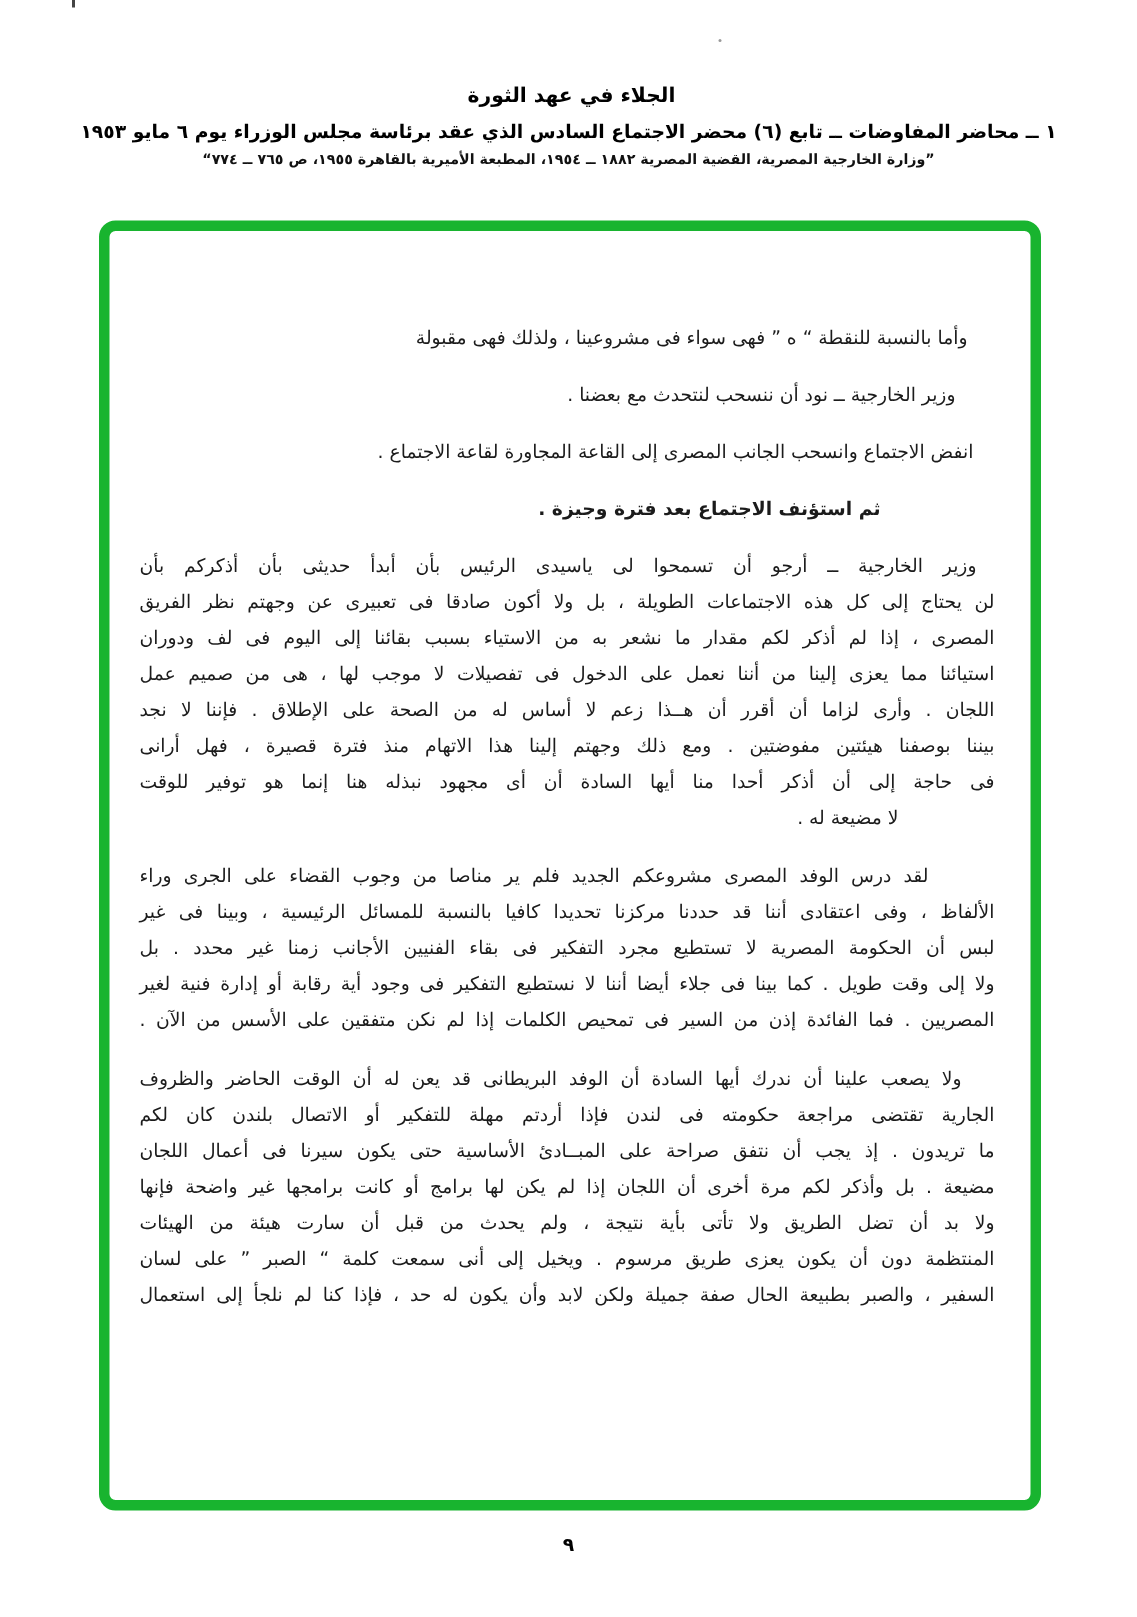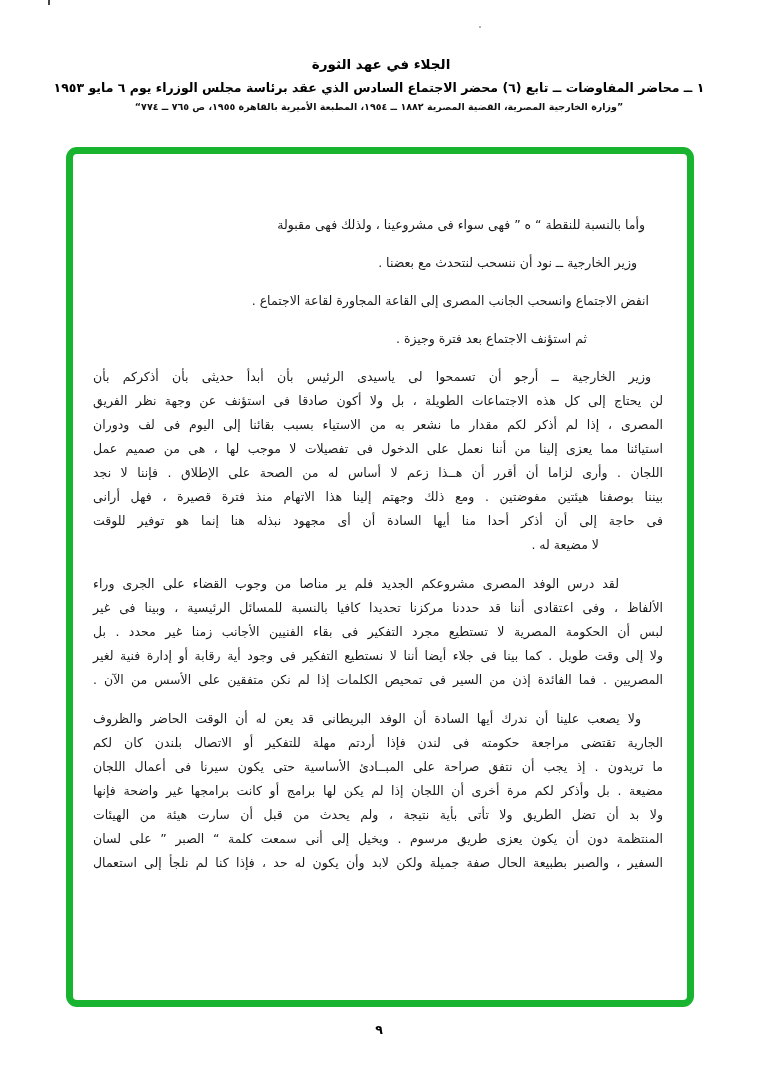--- a/index.html
+++ b/index.html
@@ -56,21 +56,21 @@
     line-height: 24px;
     text-align: justify;
     text-align-last: justify;
     white-space: normal;
   }
   
   .standalone .line { text-align: right; text-align-last: right; }
   .block-0 .line { padding-right: 18px; }
   .block-1 .line { padding-right: 26px; }
   .block-2 .line { padding-right: 14px; }
-  .block-3 .line { padding-right: 76px; }
+  .block-3 .line { padding-right: 76px; font-weight: bold; }
   
   .block-4 .line:first-child { padding-right: 12px; }
   .block-5 .line:first-child { padding-right: 44px; }
   .block-6 .line:first-child { padding-right: 22px; }
   
   .block-4 .line:last-child {
     text-align: right; text-align-last: right; padding-right: 64px;
   }
   .page-number {
     position: absolute; top: 1022px; left: 0; right: 0;
@@ -101,21 +101,21 @@
       <div class="line">وزير الخارجية ــ نود أن ننسحب لنتحدث مع بعضنا .</div>
     </div>
     <div class="block block-2 standalone">
       <div class="line">انفض الاجتماع وانسحب الجانب المصرى إلى القاعة المجاورة لقاعة الاجتماع .</div>
     </div>
     <div class="block block-3 standalone">
       <div class="line">ثم استؤنف الاجتماع بعد فترة وجيزة .</div>
     </div>
     <div class="block block-4 paragraph">
       <div class="line">وزير الخارجية ــ أرجو أن تسمحوا لى ياسيدى الرئيس بأن أبدأ حديثى بأن أذكركم بأن</div>
-      <div class="line">لن يحتاج إلى كل هذه الاجتماعات الطويلة ، بل ولا أكون صادقا فى استؤنف عن وجهة نظر الفريق</div>
+      <div class="line">لن يحتاج إلى كل هذه الاجتماعات الطويلة ، بل ولا أكون صادقا فى تعبيرى عن وجهتم نظر الفريق</div>
       <div class="line">المصرى ، إذا لم أذكر لكم مقدار ما نشعر به من الاستياء بسبب بقائنا إلى اليوم فى لف ودوران</div>
       <div class="line">استيائنا مما يعزى إلينا من أننا نعمل على الدخول فى تفصيلات لا موجب لها ، هى من صميم عمل</div>
       <div class="line">اللجان . وأرى لزاما أن أقرر أن هــذا زعم لا أساس له من الصحة على الإطلاق . فإننا لا نجد</div>
       <div class="line">بيننا بوصفنا هيئتين مفوضتين . ومع ذلك وجهتم إلينا هذا الاتهام منذ فترة قصيرة ، فهل أرانى</div>
       <div class="line">فى حاجة إلى أن أذكر أحدا منا أيها السادة أن أى مجهود نبذله هنا إنما هو توفير للوقت</div>
       <div class="line">لا مضيعة له .</div>
     </div>
     <div class="block block-5 paragraph">
       <div class="line">لقد درس الوفد المصرى مشروعكم الجديد فلم ير مناصا من وجوب القضاء على الجرى وراء</div>
       <div class="line">الألفاظ ، وفى اعتقادى أننا قد حددنا مركزنا تحديدا كافيا بالنسبة للمسائل الرئيسية ، وبينا فى غير</div>

